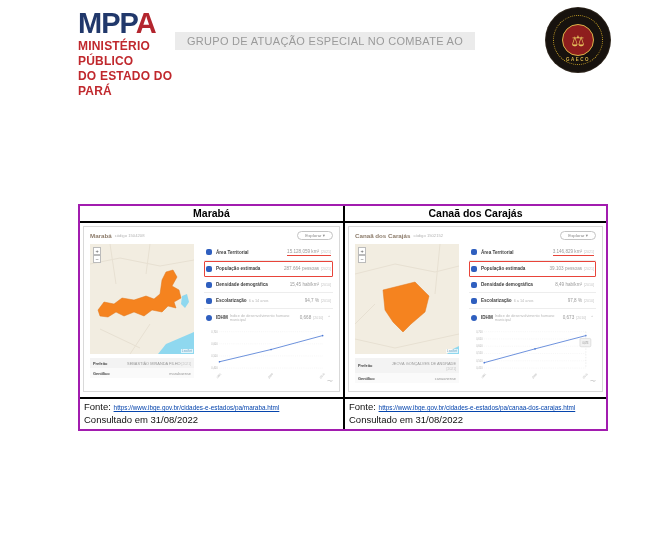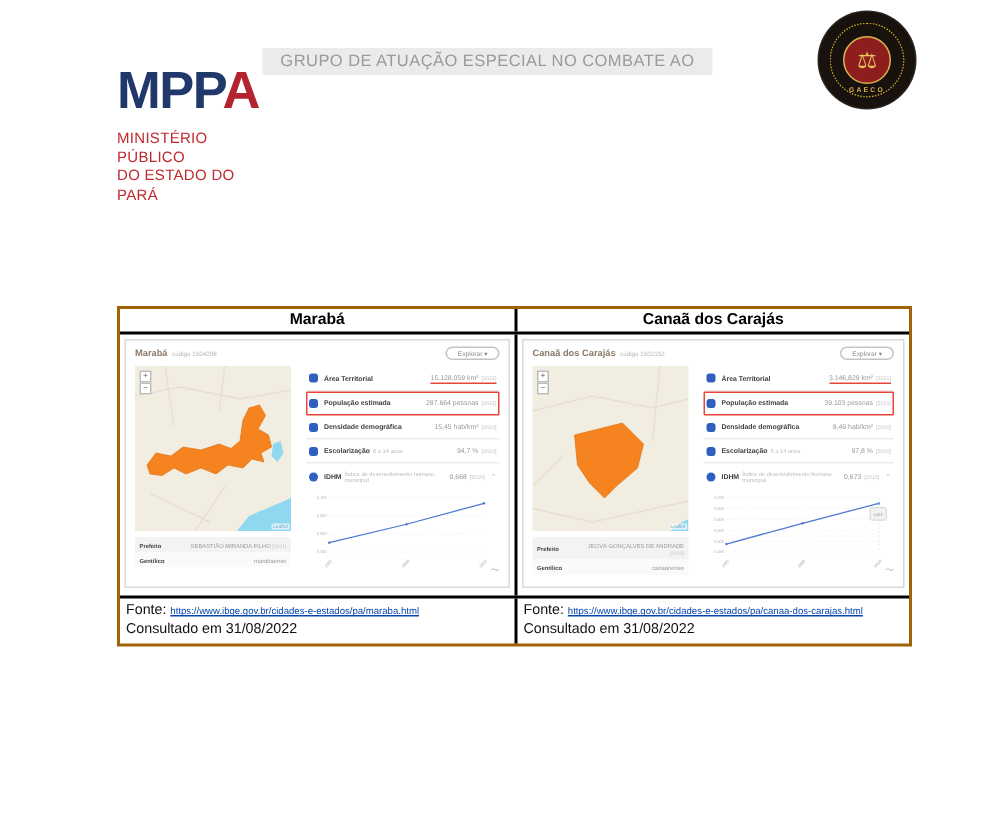--- a/index.html
+++ b/index.html
@@ -2,23 +2,23 @@
 <html><head>
 <meta charset="utf-8">
 <style>
   * { margin:0; padding:0; box-sizing:border-box; }
   html,body { background:#fff; }
   body { font-family:"Liberation Sans", sans-serif; }
   .page { position:relative; width:668px; height:542px; background:#fff; overflow:hidden; }
 
   
   .logo { position:absolute; left:78px; top:9px; width:100px; }
-  .logo-word { font-size:35px; font-weight:800; letter-spacing:-1px; line-height:28px; color:#21386b;margin-top:38px; }
+  .logo-word { font-size:29px; font-weight:800; letter-spacing:-1px; line-height:28px; color:#21386b; }
   .logo-word .red { color:#b3252e; }
-  .logo-sub { margin-top:12px; color:#c0282d; font-size:10px; font-weight:400; line-height:1.25; letter-spacing:.2px; }
+  .logo-sub { margin-top:2px; color:#c0282d; font-size:12px; font-weight:700; line-height:1.25; letter-spacing:.2px; }
   .org { position:absolute; left:140px; top:32px; width:370px; text-align:center; color:#9a9a9a; font-size:11px; letter-spacing:.3px; }
   .org .hl { background:#ebebeb; padding:3px 12px; display:inline-block; }
   .org .l2 { margin-top:2px; }
 
   .seal { position:absolute; left:546px; top:8px; width:64px; height:64px; border-radius:50%;
           background:#17120e; display:flex; align-items:center; justify-content:center;
           box-shadow:0 0 0 1px #2c241b; }
   .seal-ring { width:50px; height:50px; border-radius:50%; border:1.5px dotted #c9a227;
                display:flex; align-items:center; justify-content:center; position:relative; }
   .seal-center { width:32px; height:32px; border-radius:50%; background:#8e1d1d; border:1px solid #d9b44a;
@@ -28,21 +28,21 @@
                font-size:4.5px; font-weight:700; letter-spacing:1.5px; }
 
   
   .para { position:absolute; left:78px; width:531px; font-size:12.5px; line-height:29.5px;
           color:#3d3d3d; text-align:justify; }
   #p1 { top:97px; }
   #p2 { top:453px; }
   #p2 .pnum { margin-right:37px; }
 
   
-  .doc-table { position:absolute; left:78px; top:204px; width:530px; border:2px solid #a16207; background:#fff; }
+  .doc-table { position:absolute; left:78px; top:204px; width:530px; border:2px solid #a21caf; background:#fff; }
   .t-row { display:flex; }
   .t-cell { width:50%; }
   .t-cell + .t-cell { border-left:2px solid #000; }
   .th-row { border-bottom:2px solid #000; }
   .th-row .t-cell { text-align:center; font-weight:700; font-size:10.5px; padding:1px 0 2px; color:#000; }
   .shot-row .t-cell { height:174px; padding:3px; }
   .fonte-row { border-top:2px solid #000; }
   .fonte-row .t-cell { padding:2px 4px 3px; font-size:9.5px; color:#111; line-height:12px; }
   .fonte-line { white-space:nowrap; overflow:hidden; }
   .fonte-link { color:#0645ad; text-decoration:underline; font-size:6.4px; }

